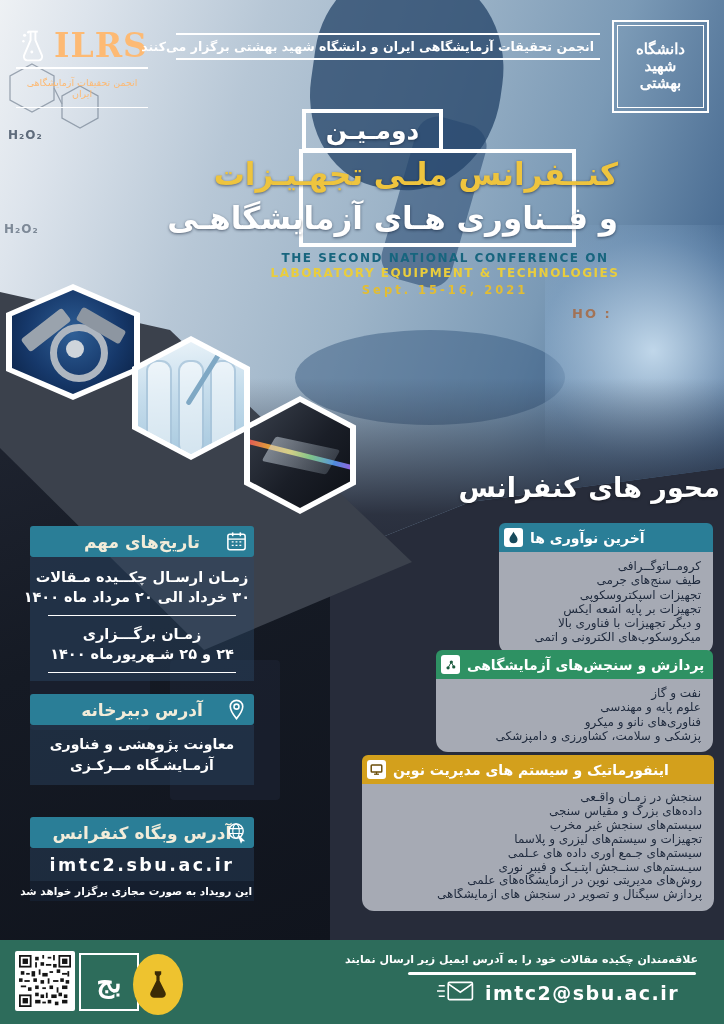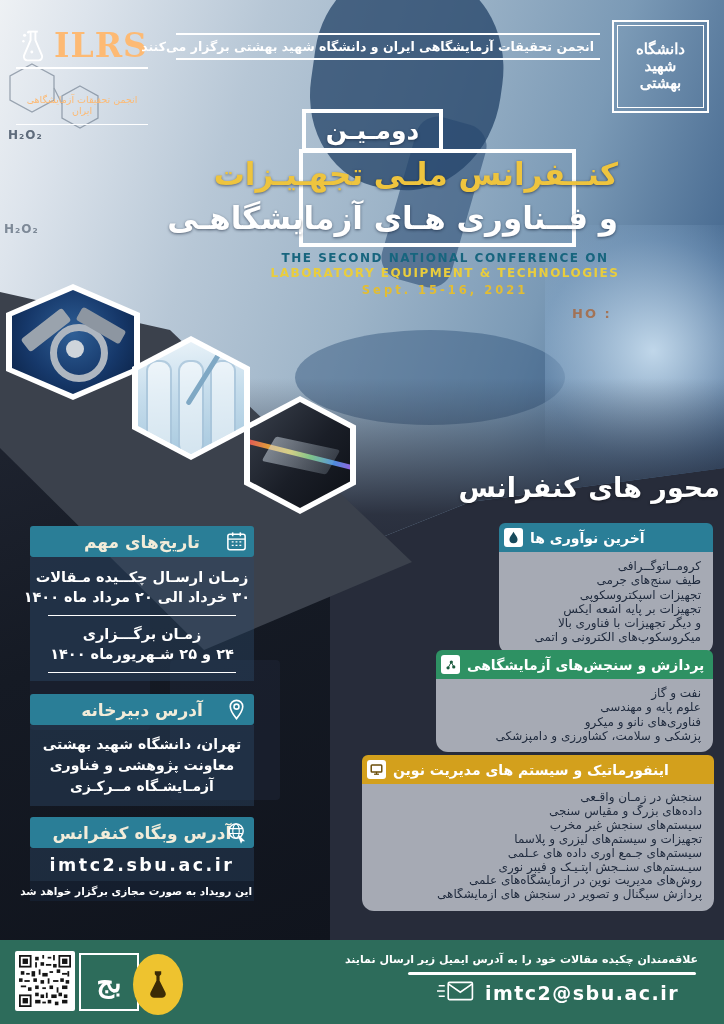--- a/index.html
+++ b/index.html
@@ -49,21 +49,21 @@
   .beam{left:-4px;top:50px;width:108px;height:5px;opacity:.85;transform:rotate(14deg);
     background:linear-gradient(90deg,#ff5a5a,#ffb03a,#ffe94a,#6ee06e,#4aa8ff,#b06eff);}
 
   
   .banner{left:176px;top:33px;width:412px;border-top:2px solid #fff;border-bottom:2px solid #fff;
     padding:4px 6px;color:#fff;font-size:12.5px;font-weight:bold;text-align:center;}
   .ilrs{left:16px;top:26px;width:132px;color:#fdba74;}
   .ilrs-row{display:flex;align-items:center;gap:4px;}
   .ilrs-acronym{font-family:"DejaVu Serif","Liberation Serif",serif;font-size:33px;font-weight:bold;letter-spacing:1px;}
   .ilrs-hr{height:2px;background:#fff;margin-top:2px;}
-  .ilrs-sub{font-size:9.5px;text-align:center;padding:8px 0;border-bottom:1.5px solid #fff;margin-top:17px;}
+  .ilrs-sub{font-size:9.5px;text-align:center;padding:8px 0;border-bottom:1.5px solid #fff;}
   .sbu{left:612px;top:20px;width:97px;height:93px;border:2px solid #fff;padding:3px;box-sizing:border-box;}
   .sbu-in{width:100%;height:100%;border:1.5px solid #fff;box-sizing:border-box;display:flex;flex-direction:column;
     align-items:center;justify-content:center;color:#fff;font-family:"DejaVu Serif","Liberation Serif",serif;
     font-weight:bold;font-size:15px;line-height:17px;text-align:center;}
 
   
   .ordinal-box{left:302px;top:109px;width:141px;height:43px;border:4px solid #fff;box-sizing:border-box;
     display:flex;align-items:center;justify-content:center;color:#fff;font-size:25px;font-weight:bold;
     text-shadow:0 1px 3px rgba(10,20,40,.5);}
   .title-frame{left:299px;top:149px;width:277px;height:98px;border:4px solid #fff;box-sizing:border-box;}
@@ -246,21 +246,21 @@
       </span>
       <span class="tbox-title">اینفورماتیک و سیستم های مدیریت نوین</span>
     </div>
     <div class="tbox-body">
       <div class="titem">سنجش در زمـان واقـعی</div>
       <div class="titem">داده‌های بزرگ و مقیاس سنجی</div>
       <div class="titem">سیستم‌های سنجش غیر مخرب</div>
       <div class="titem">تجهیزات و سیستم‌های لیزری و پلاسما</div>
       <div class="titem">سیستم‌های جـمع آوری داده های عـلمی</div>
       <div class="titem">سیـستم‌های سنــجش اپتـیـک و فیبر نوری</div>
-      <div class="titem">روش‌های مدیریت نوین در آزمایشگاه‌های علمی</div>
+      <div class="titem">روش‌های مدیریتی نوین در آزمایشگاه‌های علمی</div>
       <div class="titem">پردازش سیگنال و تصویر در سنجش های آزمایشگاهی</div>
     </div>
   </div>
 
   <div class="abs" style="left:30px;top:526px;width:224px;">
     <div class="sb-header">
       <span class="rtl">تاریخ‌های مهم</span>
       <svg class="sb-hicon" width="23" height="23" viewBox="0 0 24 24">
         <rect x="3" y="4.5" width="18" height="16" rx="2" fill="none" stroke="#fff" stroke-width="1.6"></rect>
         <line x1="3" y1="9.5" x2="21" y2="9.5" stroke="#fff" stroke-width="1.4"></line>
@@ -282,21 +282,20 @@
 
   <div class="abs" style="left:30px;top:694px;width:224px;">
     <div class="sb-header">
       <span class="rtl">آدرس دبیرخانه</span>
       <svg class="sb-hicon" width="23" height="23" viewBox="0 0 24 24">
         <path d="M12 2.5c-3.6 0-6.5 2.8-6.5 6.4 0 4.8 6.5 12.6 6.5 12.6s6.5-7.8 6.5-12.6C18.5 5.3 15.6 2.5 12 2.5z" fill="none" stroke="#fff" stroke-width="1.7"></path>
         <circle cx="12" cy="9" r="2.6" fill="none" stroke="#fff" stroke-width="1.6"></circle>
       </svg>
     </div>
     <div class="sb-body" style="padding:9px 4px;">
-      <div class="rtl nowrap" style="font-size:14px;line-height:21px;">تهران، دانشگاه شهید بهشتی</div>
       <div class="rtl nowrap" style="font-size:14px;line-height:21px;">معاونت پژوهشی و فناوری</div>
       <div class="rtl nowrap" style="font-size:14px;line-height:21px;">آزمـایشـگاه مــرکـزی</div>
     </div>
   </div>
 
   <div class="abs" style="left:30px;top:817px;width:224px;">
     <div class="sb-header">
       <span class="rtl">آدرس وبگاه کنفرانس</span>
       <svg class="sb-hicon" width="23" height="23" viewBox="0 0 24 24">
         <circle cx="11.5" cy="10.5" r="7.5" fill="none" stroke="#fff" stroke-width="1.5"></circle>

